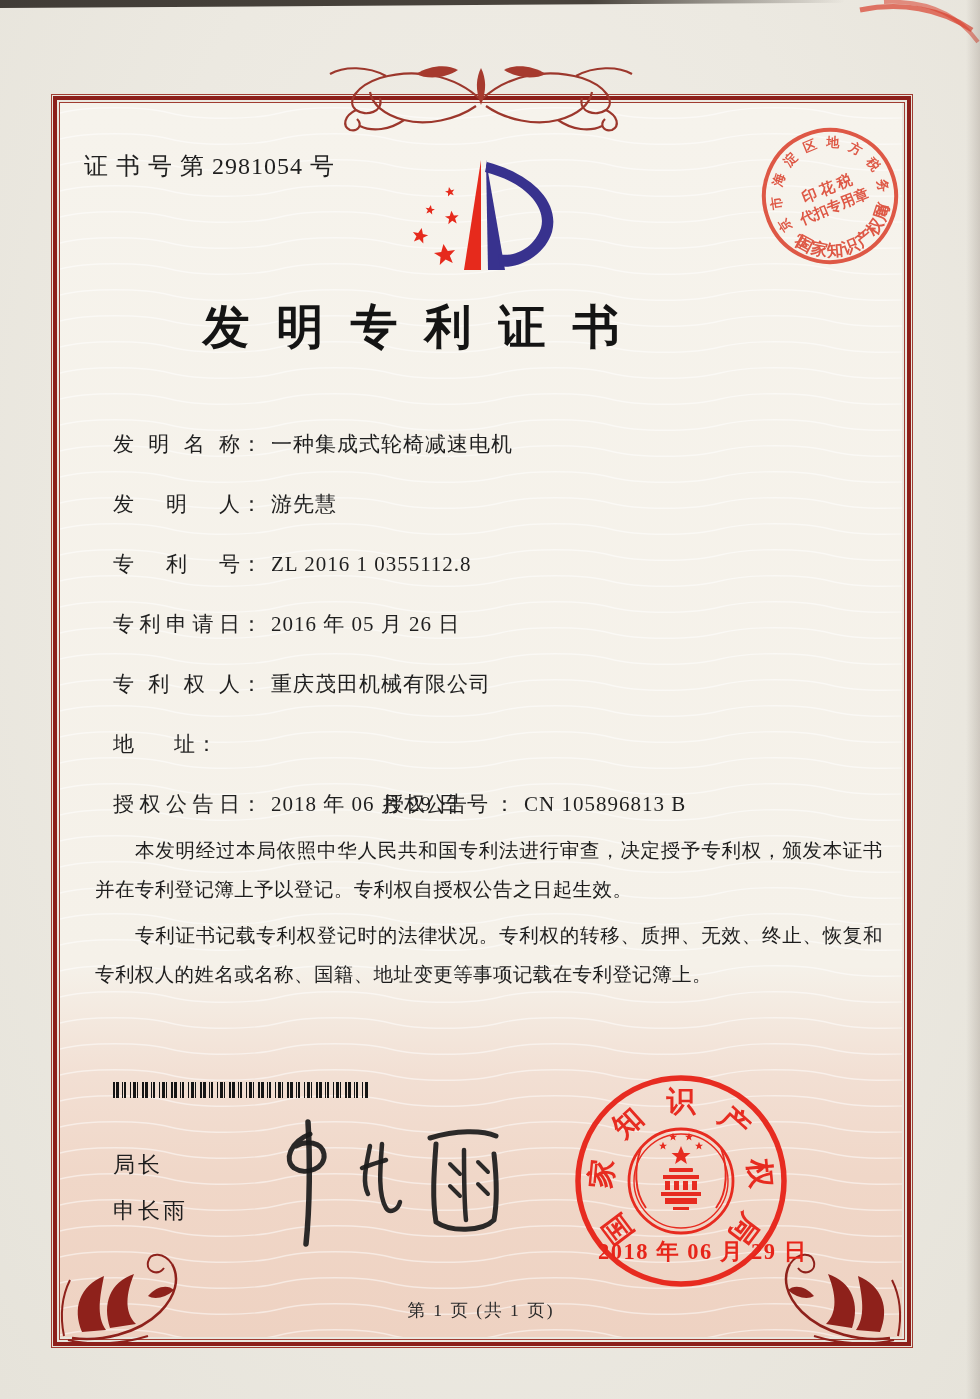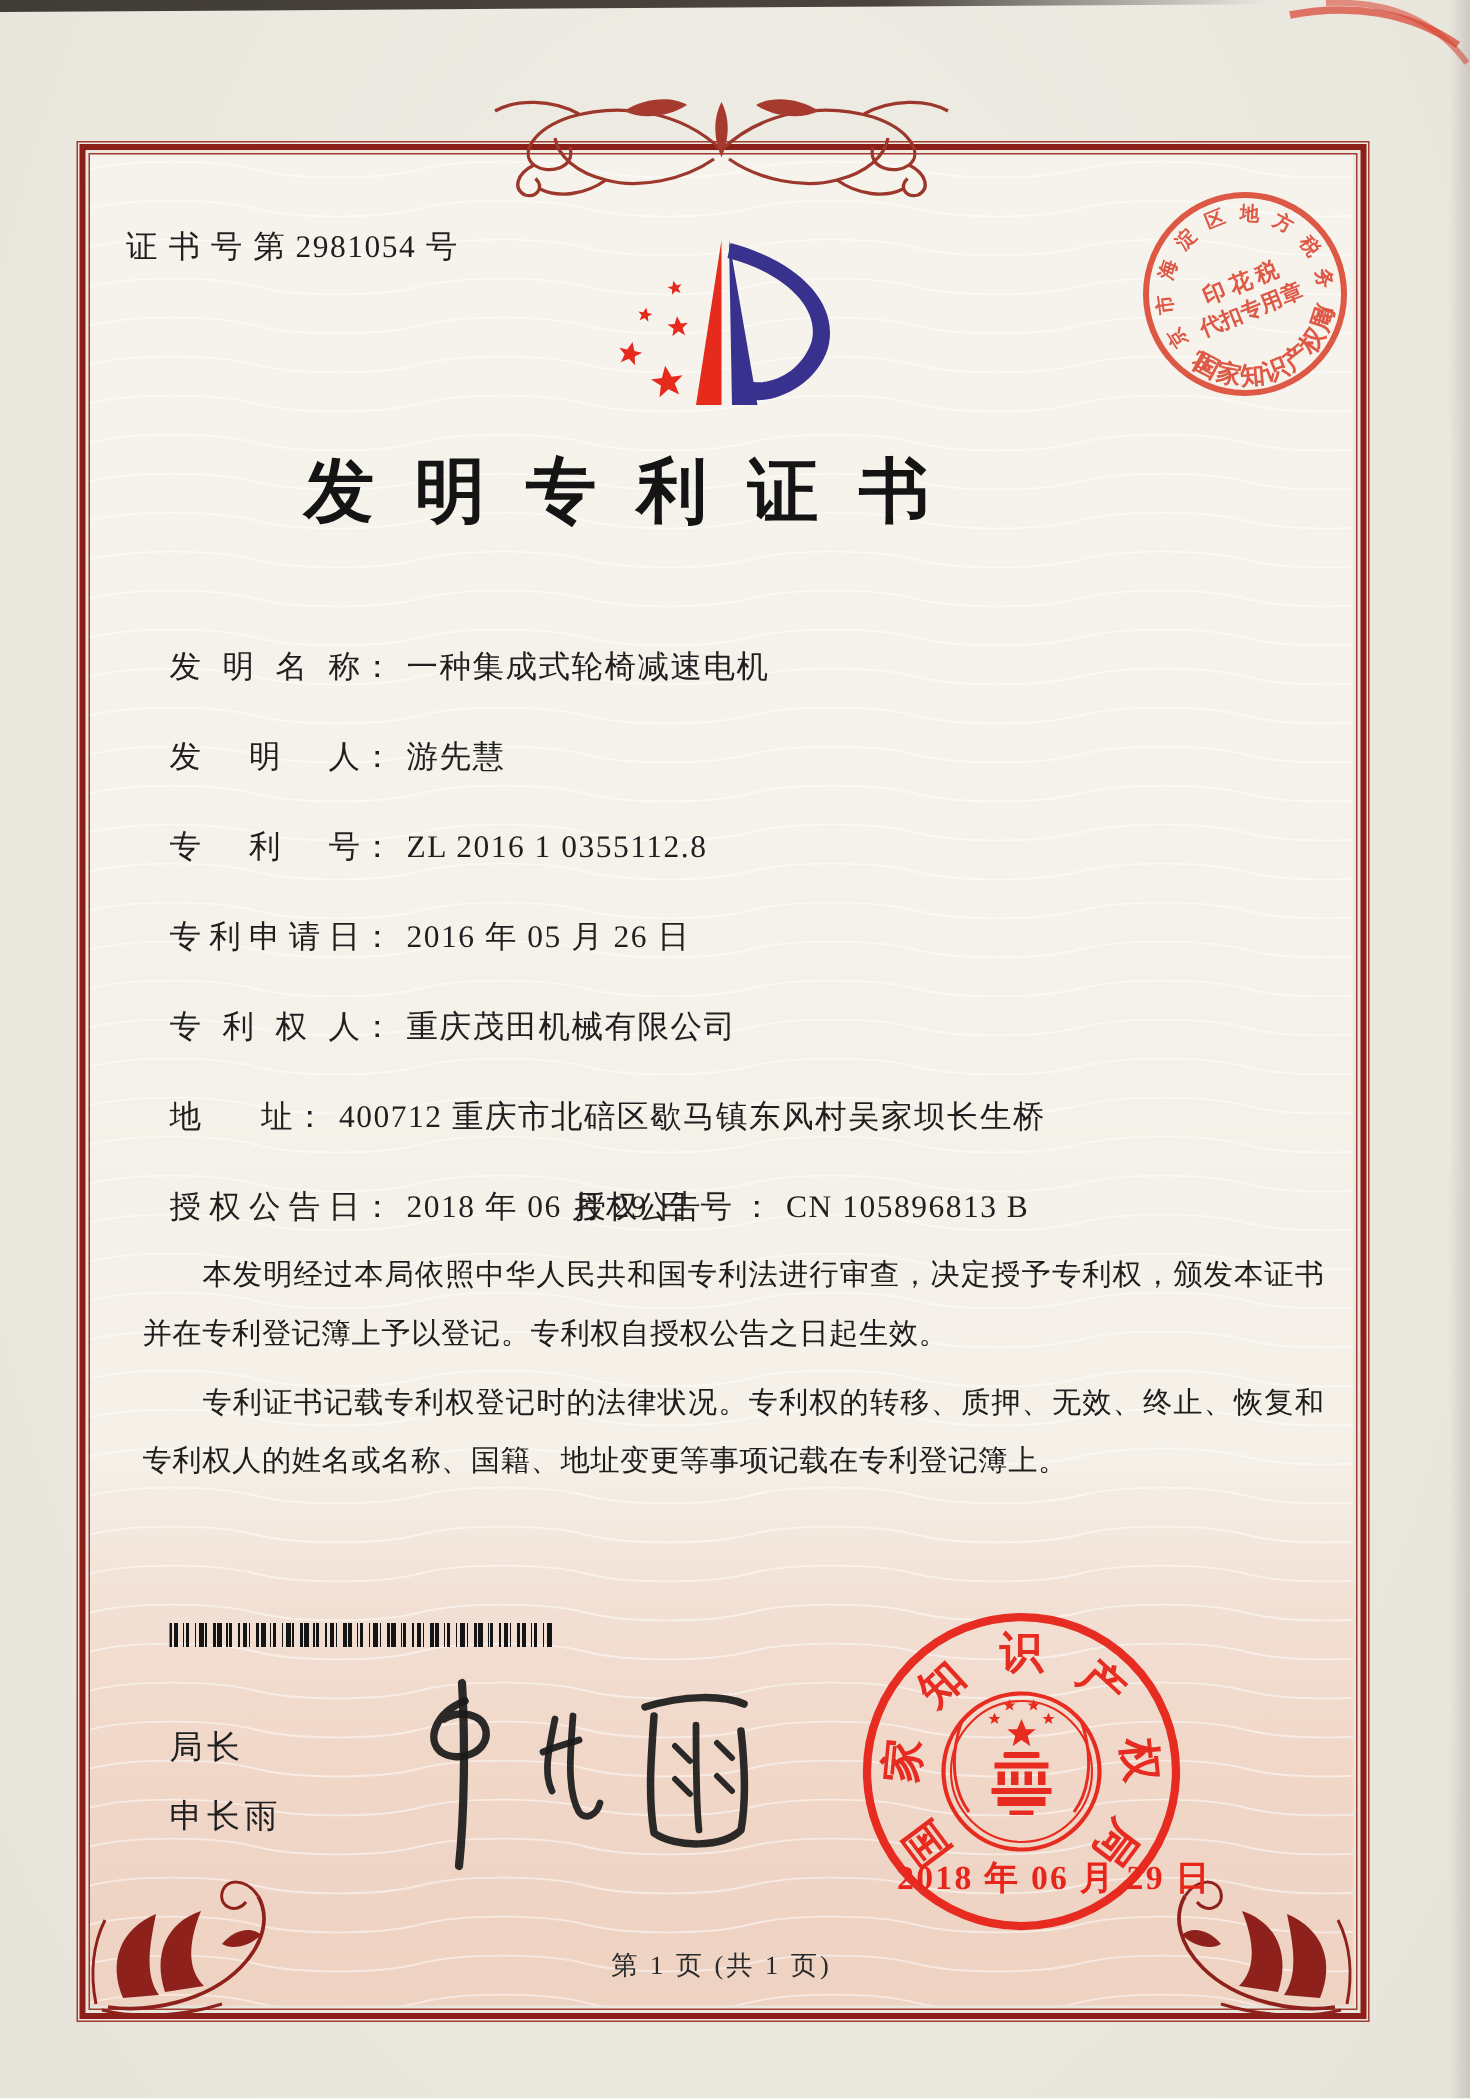--- a/index.html
+++ b/index.html
@@ -18,21 +18,21 @@
   .waves{position:absolute;left:0;top:0;width:842px;height:1234px;}
   .waves path{fill:none;stroke:#ffffff;stroke-opacity:.5;stroke-width:1.3;}
   
   .frame{position:absolute;left:51px;top:94px;width:860px;height:1252px;
         border:1px solid #a03c31;pointer-events:none;}
   .frame::before{content:'';position:absolute;inset:1px;border:4px solid #8c1f1a;}
   .frame::after{content:'';position:absolute;inset:7px;border:1px solid #a03c31;}
   .orn{position:absolute;}
   .orn path{vector-effect:non-scaling-stroke;}
   
-  .cert-no{position:absolute;left:84px;top:150px;font-size:21px;letter-spacing:1px;font-family:Liberation Serif, serif;}
+  .cert-no{position:absolute;left:84px;top:150px;font-size:24px;letter-spacing:1px;font-family:Liberation Serif, serif;}
   .title{position:absolute;left:51px;top:296px;width:720px;text-align:center;
         font-size:47px;font-weight:700;letter-spacing:27px;text-indent:27px;color:#141414;}
   .field-row{position:absolute;left:113px;height:30px;font-size:21px;white-space:nowrap;
         display:flex;align-items:baseline;}
   .field-label{display:inline-flex;justify-content:space-between;width:127px;}
   .field-colon{margin-left:1px;}
   .field-value{margin-left:9px;letter-spacing:1px;}
   .grant-row{position:absolute;left:0;top:0;width:100%;}
   .grant-pair{position:absolute;height:30px;font-size:21px;white-space:nowrap;display:flex;align-items:baseline;}
   .grant-pair.p1{left:113px;top:790px;}
@@ -259,21 +259,20 @@
         <span class="field-colon">：</span>
         <span class="field-value">重庆茂田机械有限公司</span>
     </div>
 
     <div class="field-row" style="top: 730px;">
       <span class="field-label char-justify" style="width: 82px;">
           <span>地</span>
           <span>址</span>
         </span>
         <span class="field-colon">：</span>
-        <span class="field-value">400712 重庆市北碚区歇马镇东风村吴家坝长生桥</span>
     </div>
   </div>
 
   <div class="grant-row">
     <div class="grant-pair p1">
       <span class="field-label char-justify">
           <span>授</span>
           <span>权</span>
           <span>公</span>
           <span>告</span>

